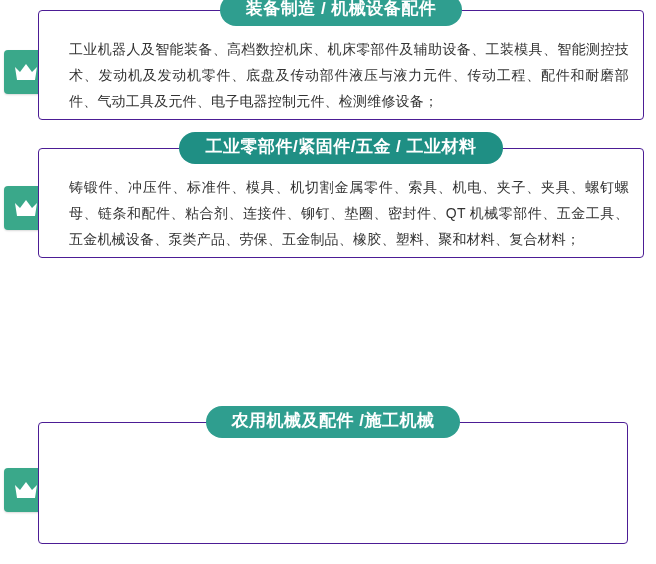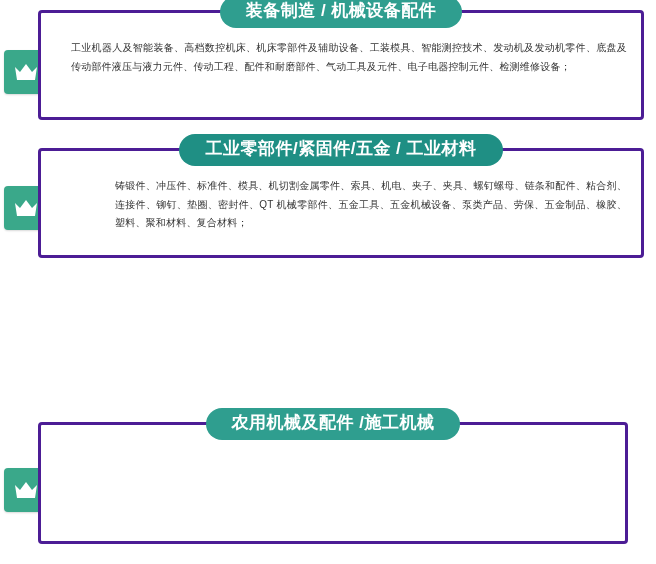--- a/index.html
+++ b/index.html
@@ -22,21 +22,21 @@
   .section {
     position: relative;
     margin: 0 0 0 0;
     padding: 0;
   }
   .card {
     position: relative;
     box-sizing: border-box;
     margin-left: 38px;
     margin-right: 12px;
-    border: 3px solid #4c1d95;
+    border: 1px solid #4c1d95;
     border-radius: 4px;
     background: #ffffff;
   }
   .card-inner {
     padding: 26px 14px 12px 30px;
   }
   .title-wrap {
     position: absolute;
     top: -17px;
     left: 0;
@@ -50,21 +50,21 @@
     padding: 6px 26px 7px 26px;
     border-radius: 18px;
     color: #ffffff;
     font-size: 17px;
     font-weight: bold;
     letter-spacing: 0.5px;
     white-space: nowrap;
     line-height: 1.1;
   }
   .body-text {
-    font-size: 10px;
+    font-size: 14px;
     line-height: 1.85;
     color: #333333;
     text-align: justify;
     letter-spacing: 0.2px;
   }
   .badge {
     position: absolute;
     left: 4px;
     width: 44px;
     height: 44px;
@@ -77,21 +77,21 @@
   .badge svg {
     display: block;
   }
   
   #group-0 { position:absolute; top: 10px; left: 0; right: 0; }
   #group-1 { position:absolute; top: 148px; left: 0; right: 0; }
   #group-2 { position:absolute; top: 285px; left: 0; right: 0; }
   #group-3 { position:absolute; top: 422px; left: 0; right: 16px; }
 
   #group-0 .card { height: 110px; }
-  #group-1 .card { height: 110px; padding-left: 44px; }
+  #group-1 .card { height: 110px; }
   #group-2 .card { height: 110px; }
   #group-3 .card { height: 122px; }
 
   #group-0 .badge { top: 40px; }
   #group-1 .badge { top: 38px; }
   #group-2 .badge { top: 40px; }
   #group-3 .badge { top: 46px; }
 </style>
 </head>
 <body>

